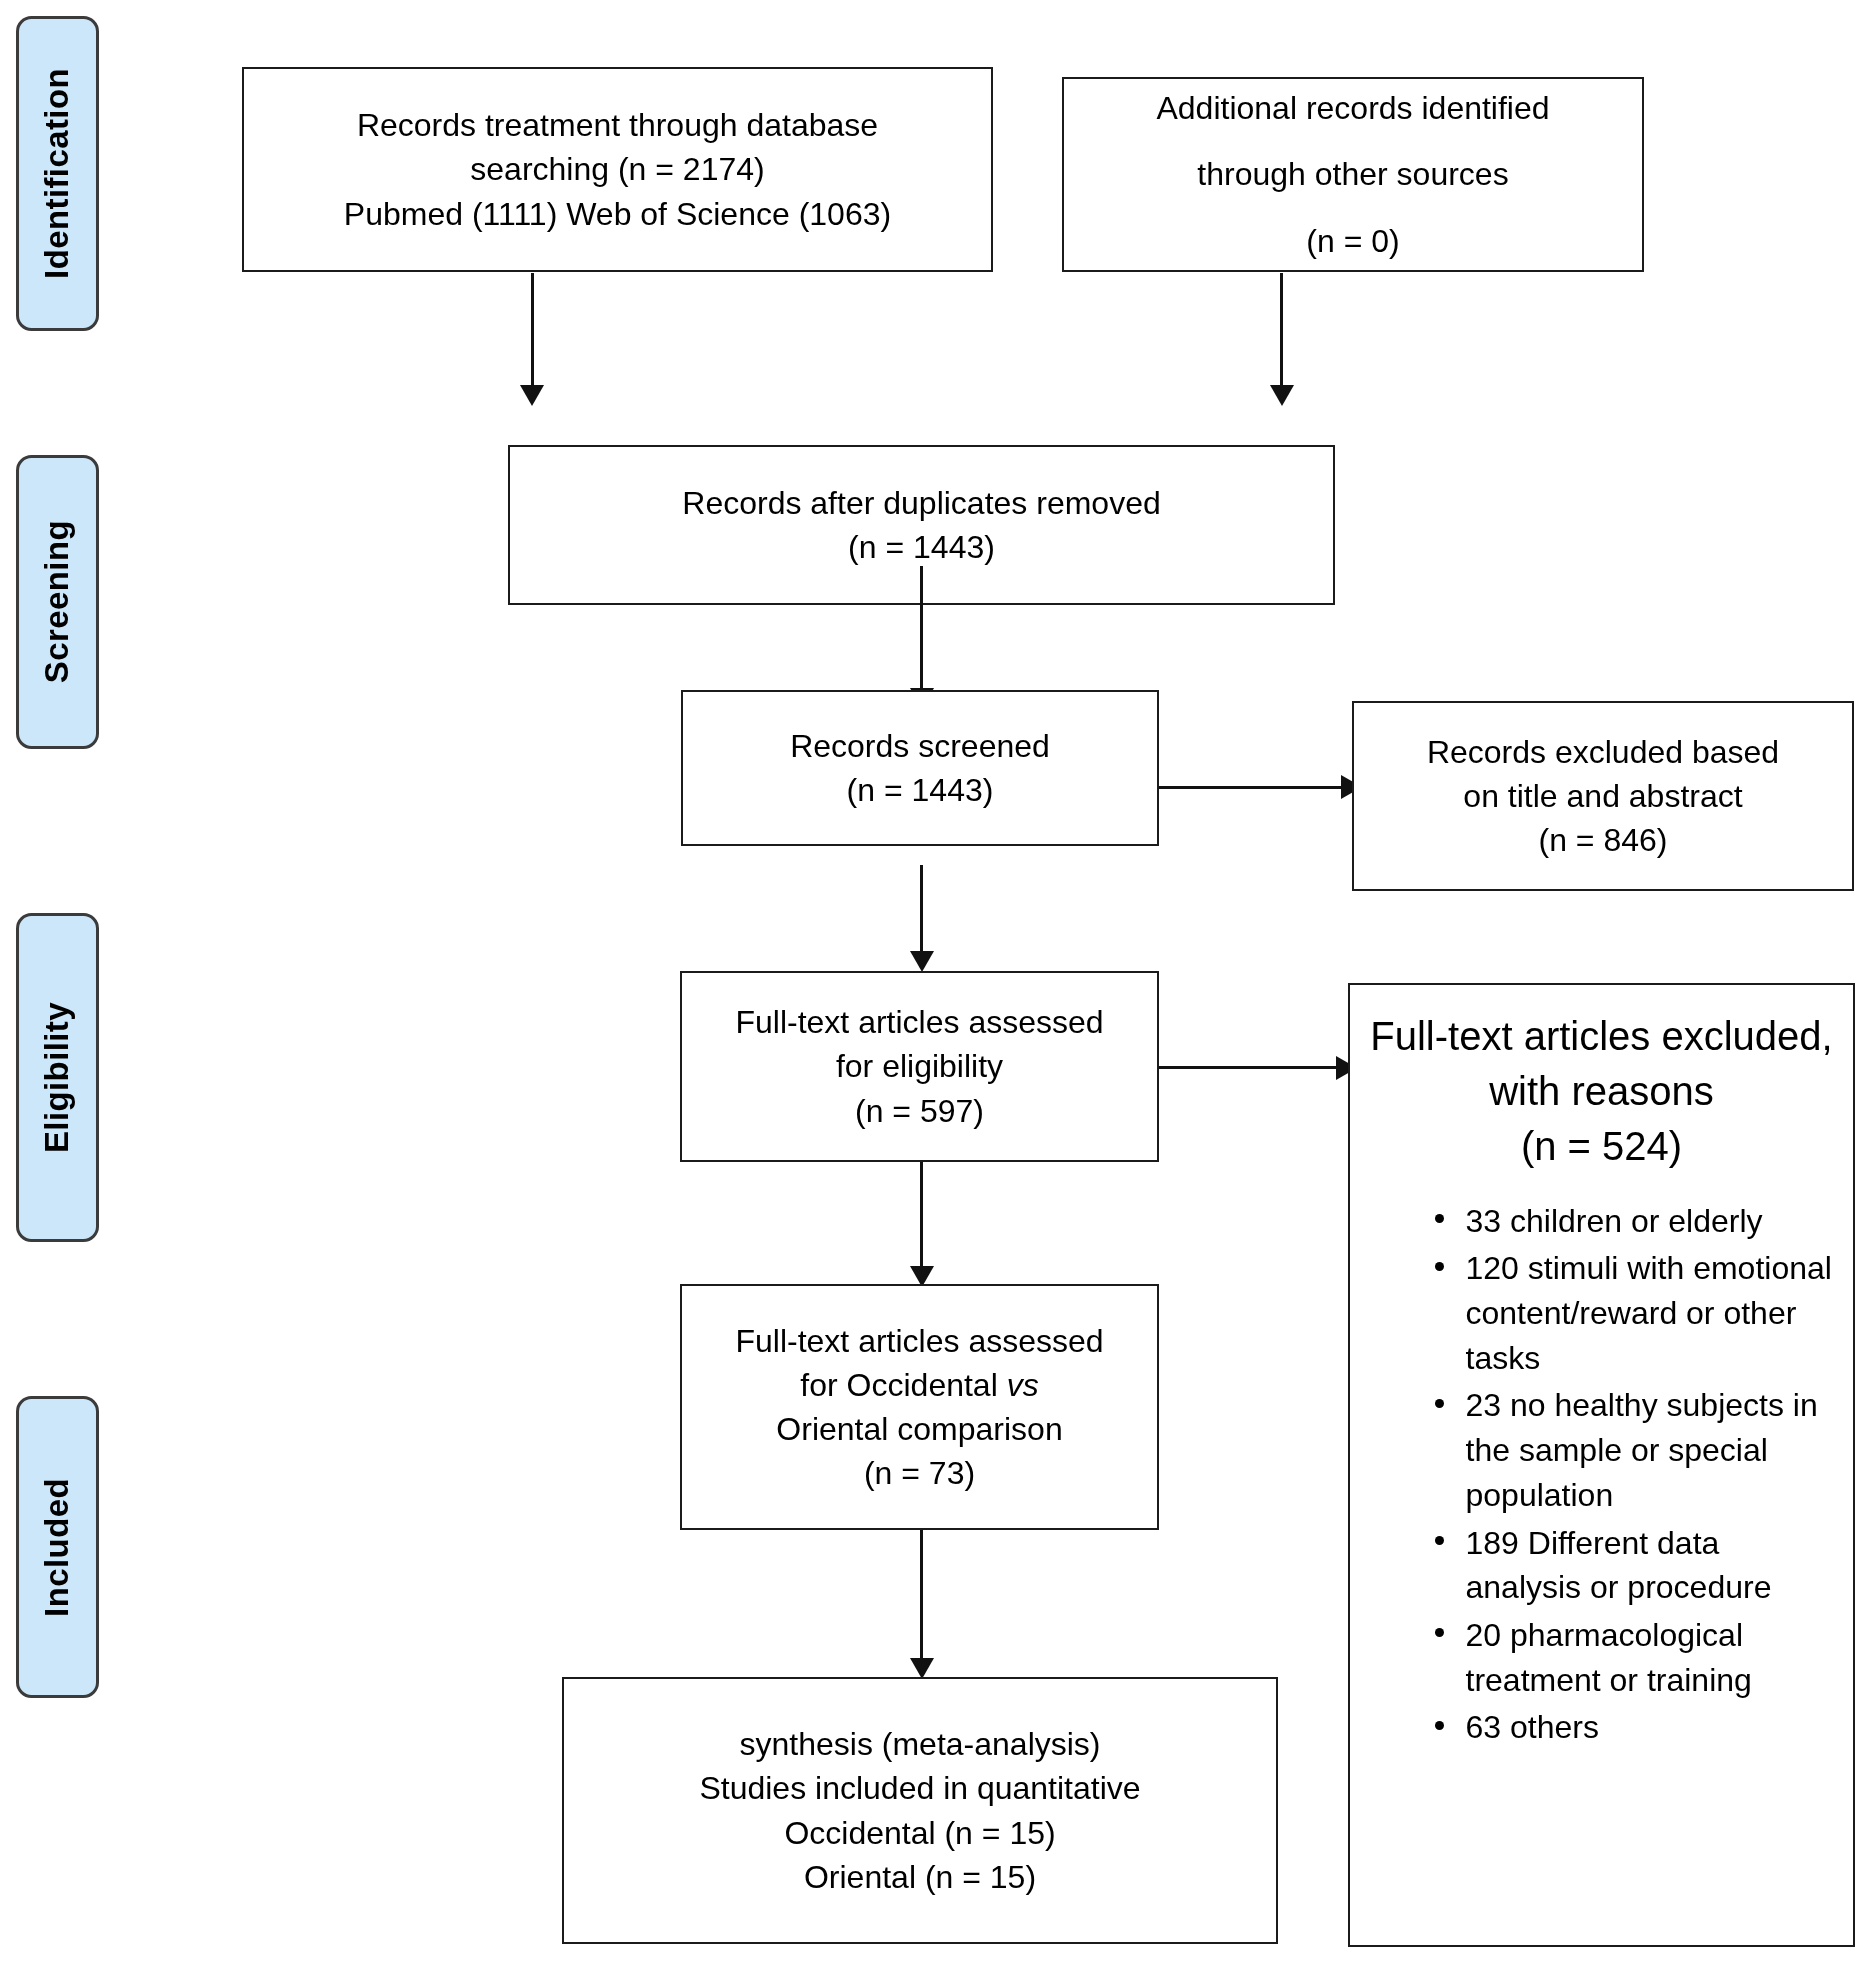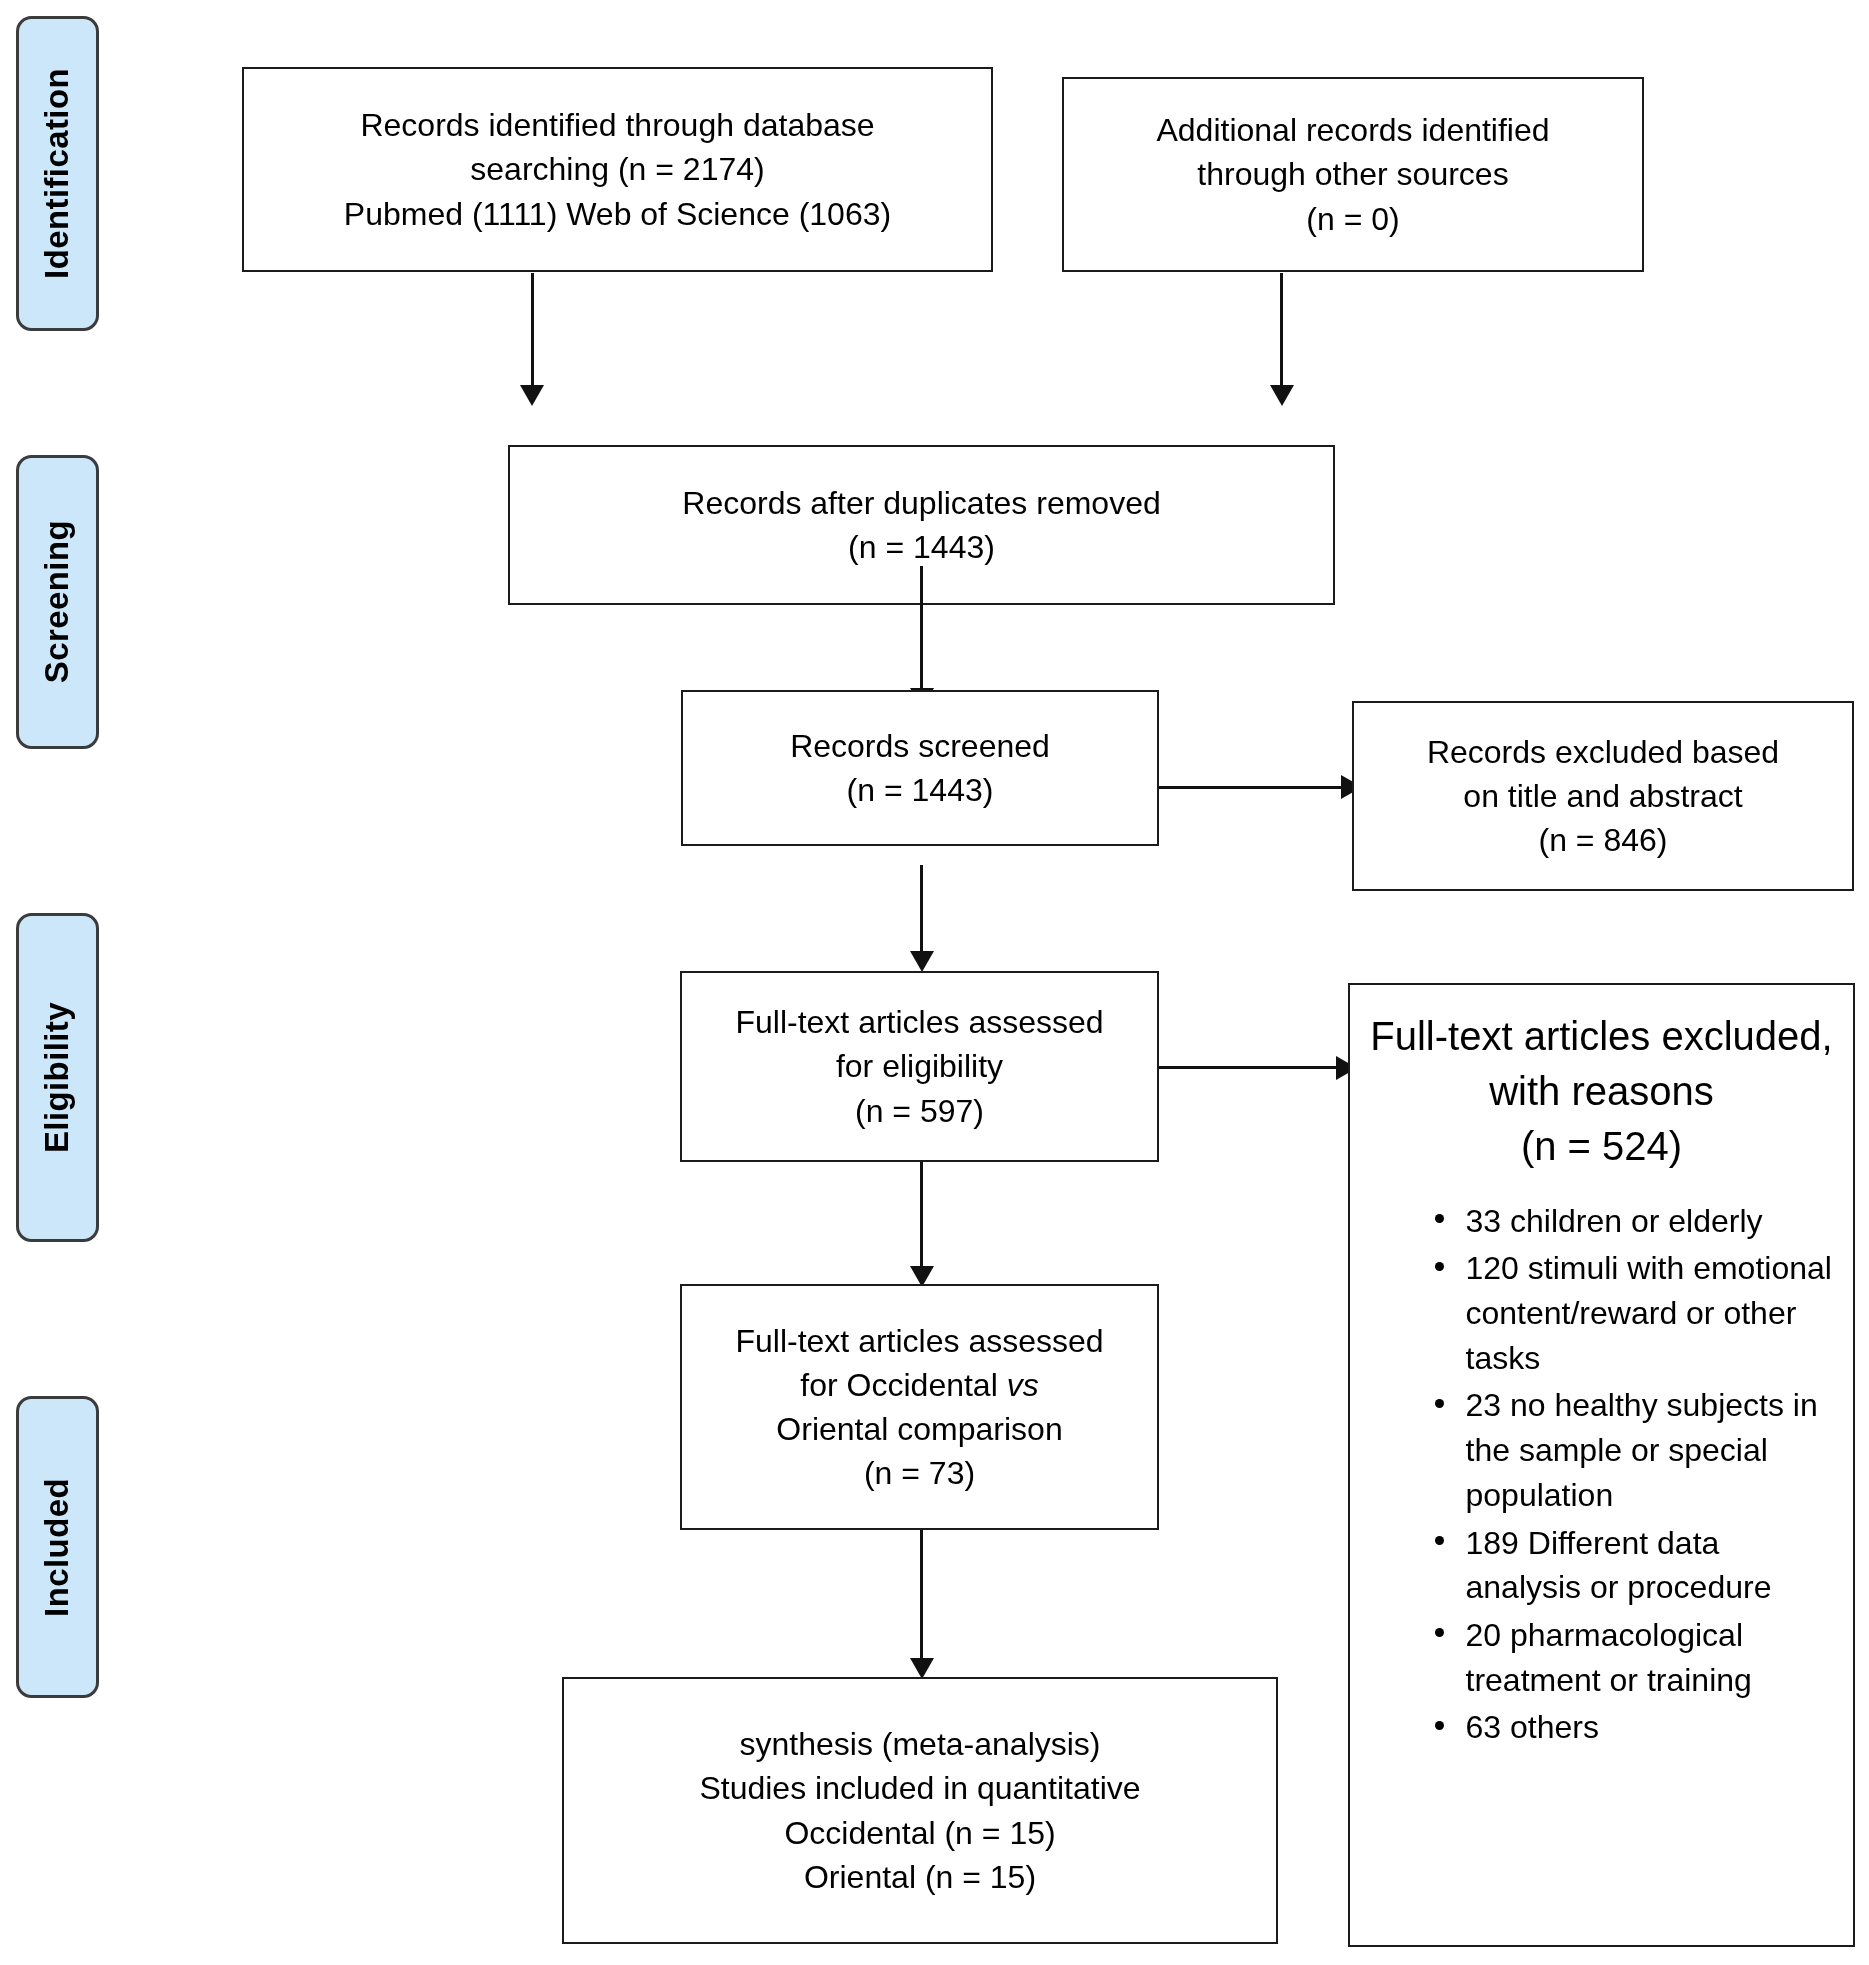--- a/index.html
+++ b/index.html
@@ -107,26 +107,26 @@
 
   <div class="stage" style="left:15.5px;top:913px;width:83px;height:329px;">
     <span>Eligibility</span>
   </div>
 
   <div class="stage" style="left:15.5px;top:1396px;width:83px;height:302px;">
     <span>Included</span>
   </div>
 
   <div class="box" style="left:242px;top:67px;width:751px;height:205px;">
-    <span class="ln">Records identified through database</span>
+    <span class="ln">Records treatment through database</span>
     <span class="ln">searching (n = 2174)</span>
     <span class="ln">Pubmed  (1111) Web of Science (1063)</span>
   </div>
 
-  <div class="box" style="left:1062px;top:77px;width:582px;height:195px;">
+  <div class="box" style="left:1062px;top:77px;width:582px;height:195px;justify-content:space-between;">
     <span class="ln">Additional records identified</span>
     <span class="ln">through other sources</span>
     <span class="ln">(n = 0)</span>
   </div>
 
   <div class="vline" style="left:531px;top:273px;height:112px;"></div>
   <div class="arrow-down" style="left:520px;top:385px;"></div>
 
   <div class="vline" style="left:1280px;top:273px;height:112px;"></div>
   <div class="arrow-down" style="left:1270px;top:385px;"></div>

